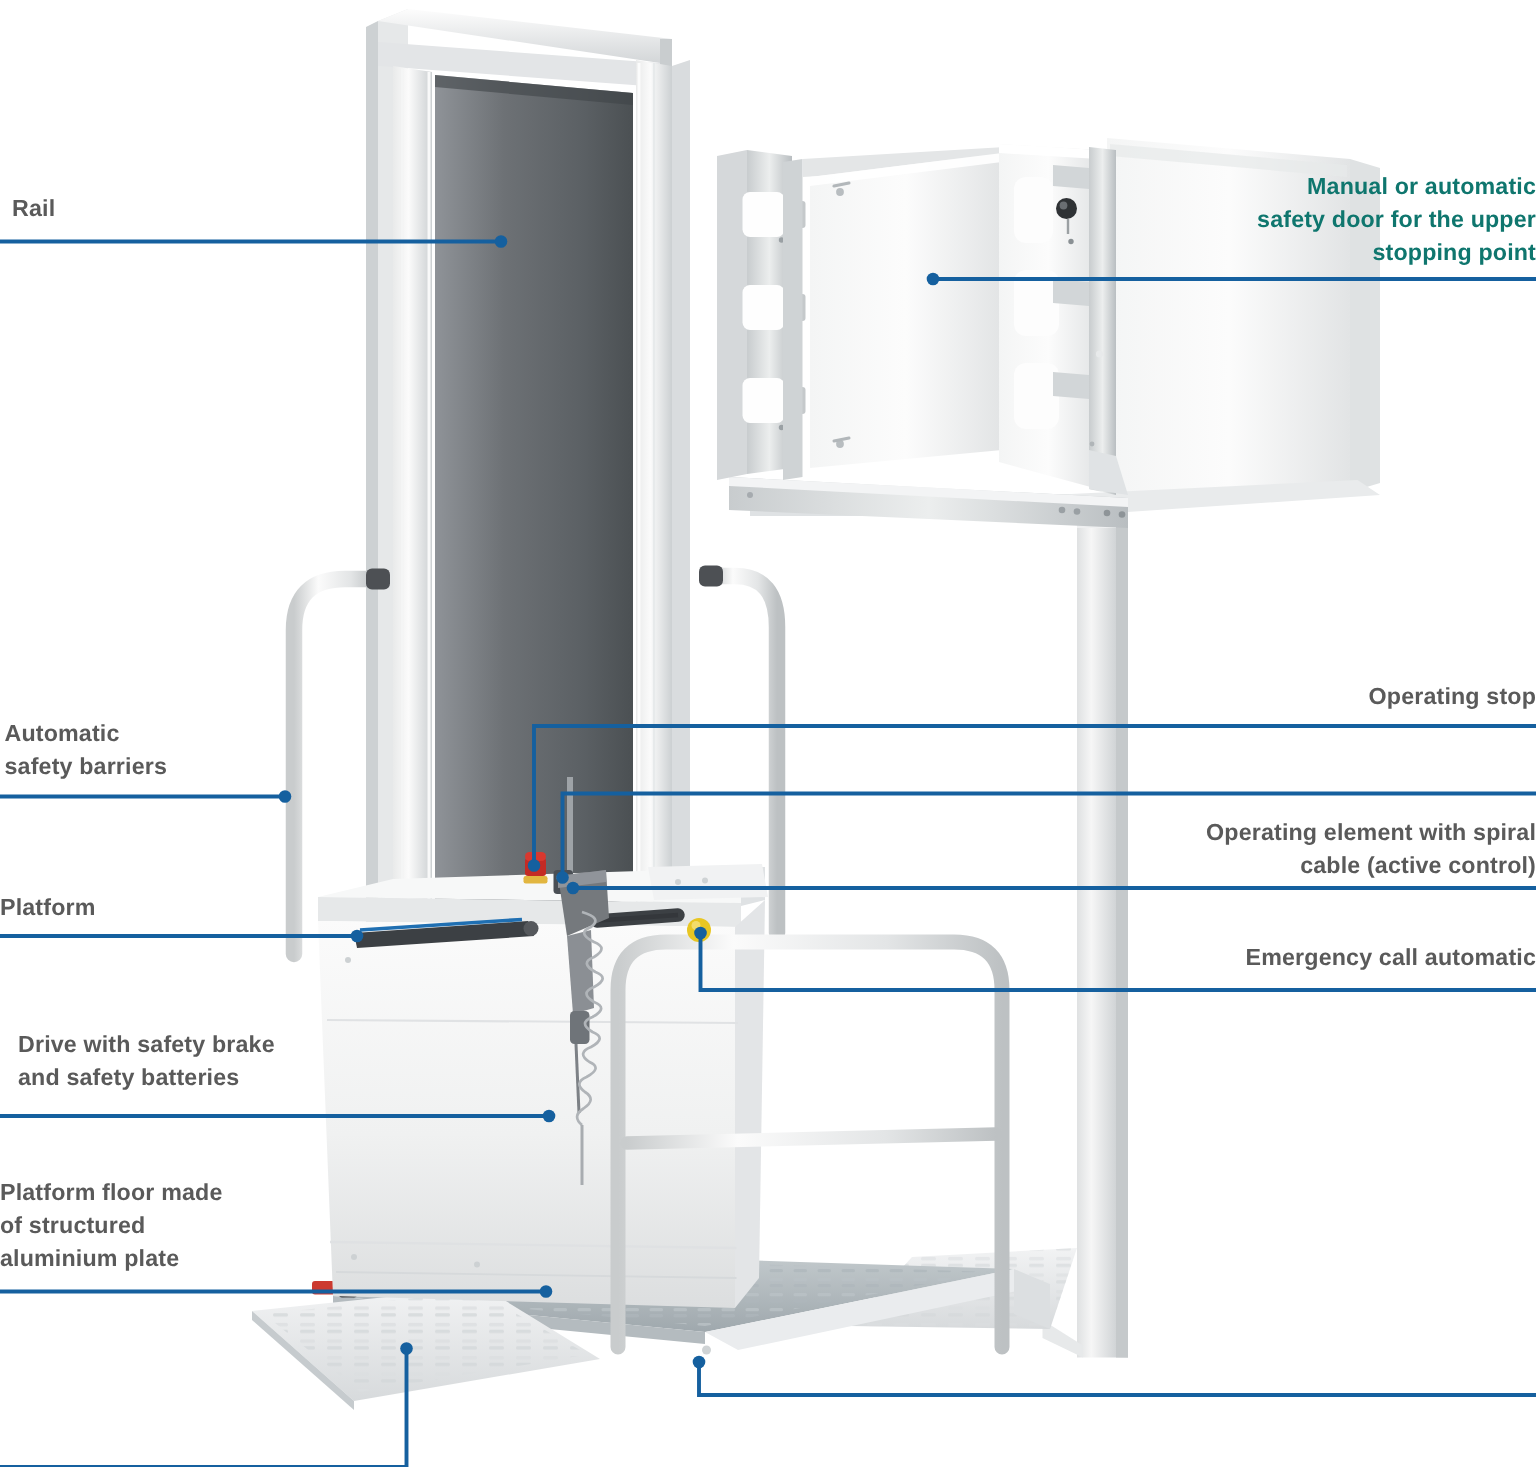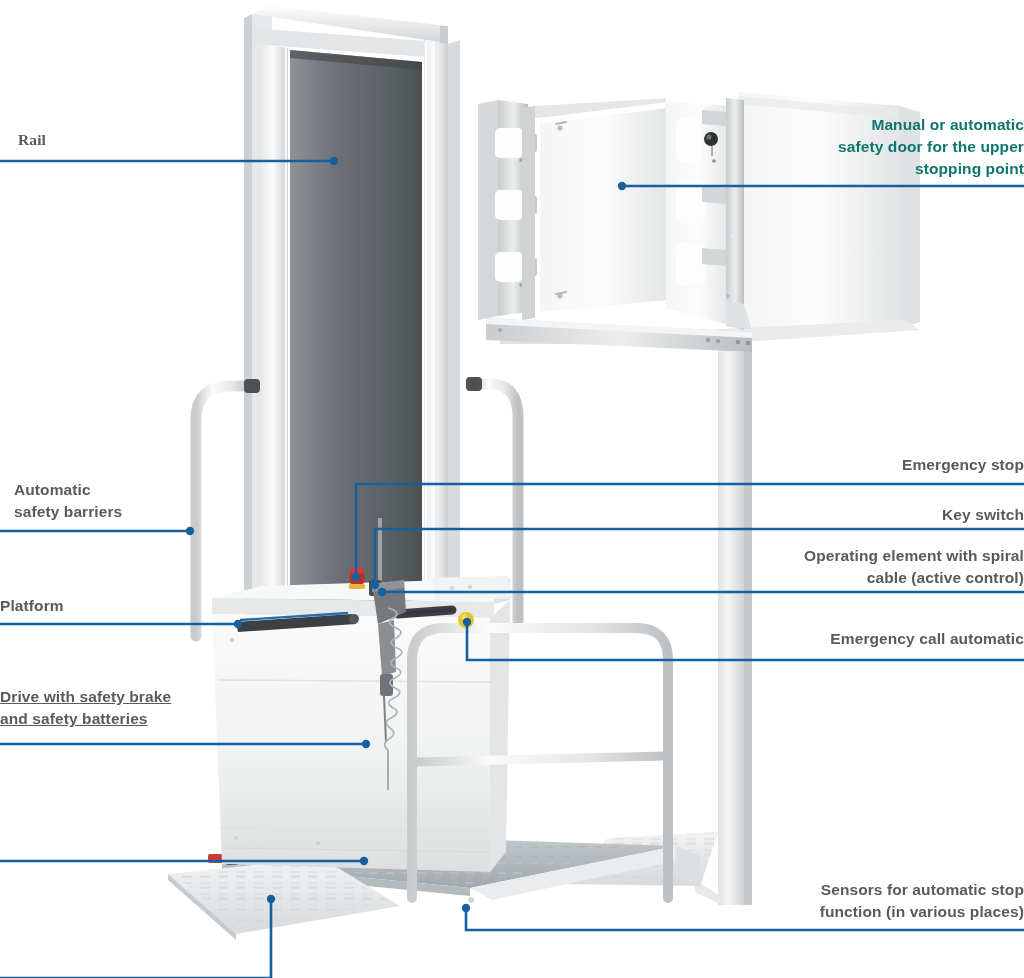--- a/index.html
+++ b/index.html
@@ -327,41 +327,41 @@
         <circle cx="382" cy="592" r="4.2" fill="#15609f"></circle>
         <circle cx="238" cy="624" r="4.2" fill="#15609f"></circle>
         <circle cx="467" cy="622" r="4.2" fill="#15609f"></circle>
         <circle cx="366" cy="744" r="4.2" fill="#15609f"></circle>
         <circle cx="364" cy="861" r="4.2" fill="#15609f"></circle>
         <circle cx="466" cy="908" r="4.2" fill="#15609f"></circle>
         <circle cx="271" cy="899" r="4.2" fill="#15609f"></circle>
       </g>
   </svg>
 
-  <div class="callout-label left" style="left:18px; top:129px; width:210px;font-family:Liberation Serif, serif;" id="lbl-rail"><span>Rail</span></div>
+  <div class="callout-label left" style="left:8px; top:129px; width:210px;" id="lbl-rail"><span>Rail</span></div>
 
   <div class="callout-label right emph" style="left:760px; top:114px; width:264px;" id="lbl-safety-door"><span>Manual or automatic
 safety door for the upper
 stopping point</span></div>
 
-  <div class="callout-label left" style="left:14px; top:479px; width:210px;" id="lbl-barriers"><span>Automatic
+  <div class="callout-label left" style="left:3px; top:479px; width:210px;" id="lbl-barriers"><span>Automatic
 safety barriers</span></div>
 
-  <div class="callout-label right" style="left:700px; top:454px; width:324px;" id="lbl-estop"><span>Emergency stop</span></div>
-
-  <div class="callout-label right" style="left:700px; top:504px; width:324px;" id="lbl-key"><span>Key switch</span></div>
+  <div class="callout-label right" style="left:700px; top:454px; width:324px;" id="lbl-estop"><span>Operating stop</span></div>
+
 
   <div class="callout-label right" style="left:660px; top:545px; width:364px;" id="lbl-operating"><span>Operating element with spiral
 cable (active control)</span></div>
 
   <div class="callout-label left" style="left:0px; top:595px; width:210px;" id="lbl-handhold"><span>Platform</span></div>
 
   <div class="callout-label right" style="left:700px; top:628px; width:324px;" id="lbl-ecall"><span>Emergency call automatic</span></div>
 
-  <div class="callout-label left" style="left:0px; top:686px; width:260px;text-decoration:underline;" id="lbl-drive"><span>Drive with safety brake
+  <div class="callout-label left" style="left:12px; top:686px; width:260px;" id="lbl-drive"><span>Drive with safety brake
 and safety batteries</span></div>
 
-
-  <div class="callout-label right" style="left:700px; top:879px; width:324px;" id="lbl-sensors"><span>Sensors for automatic stop
-function (in various places)</span></div>
+  <div class="callout-label left" style="left:0px; top:785px; width:220px;" id="lbl-floor"><span>Platform floor made
+of structured
+aluminium plate</span></div>
+
 
 
 </div>
 
 </body></html>

